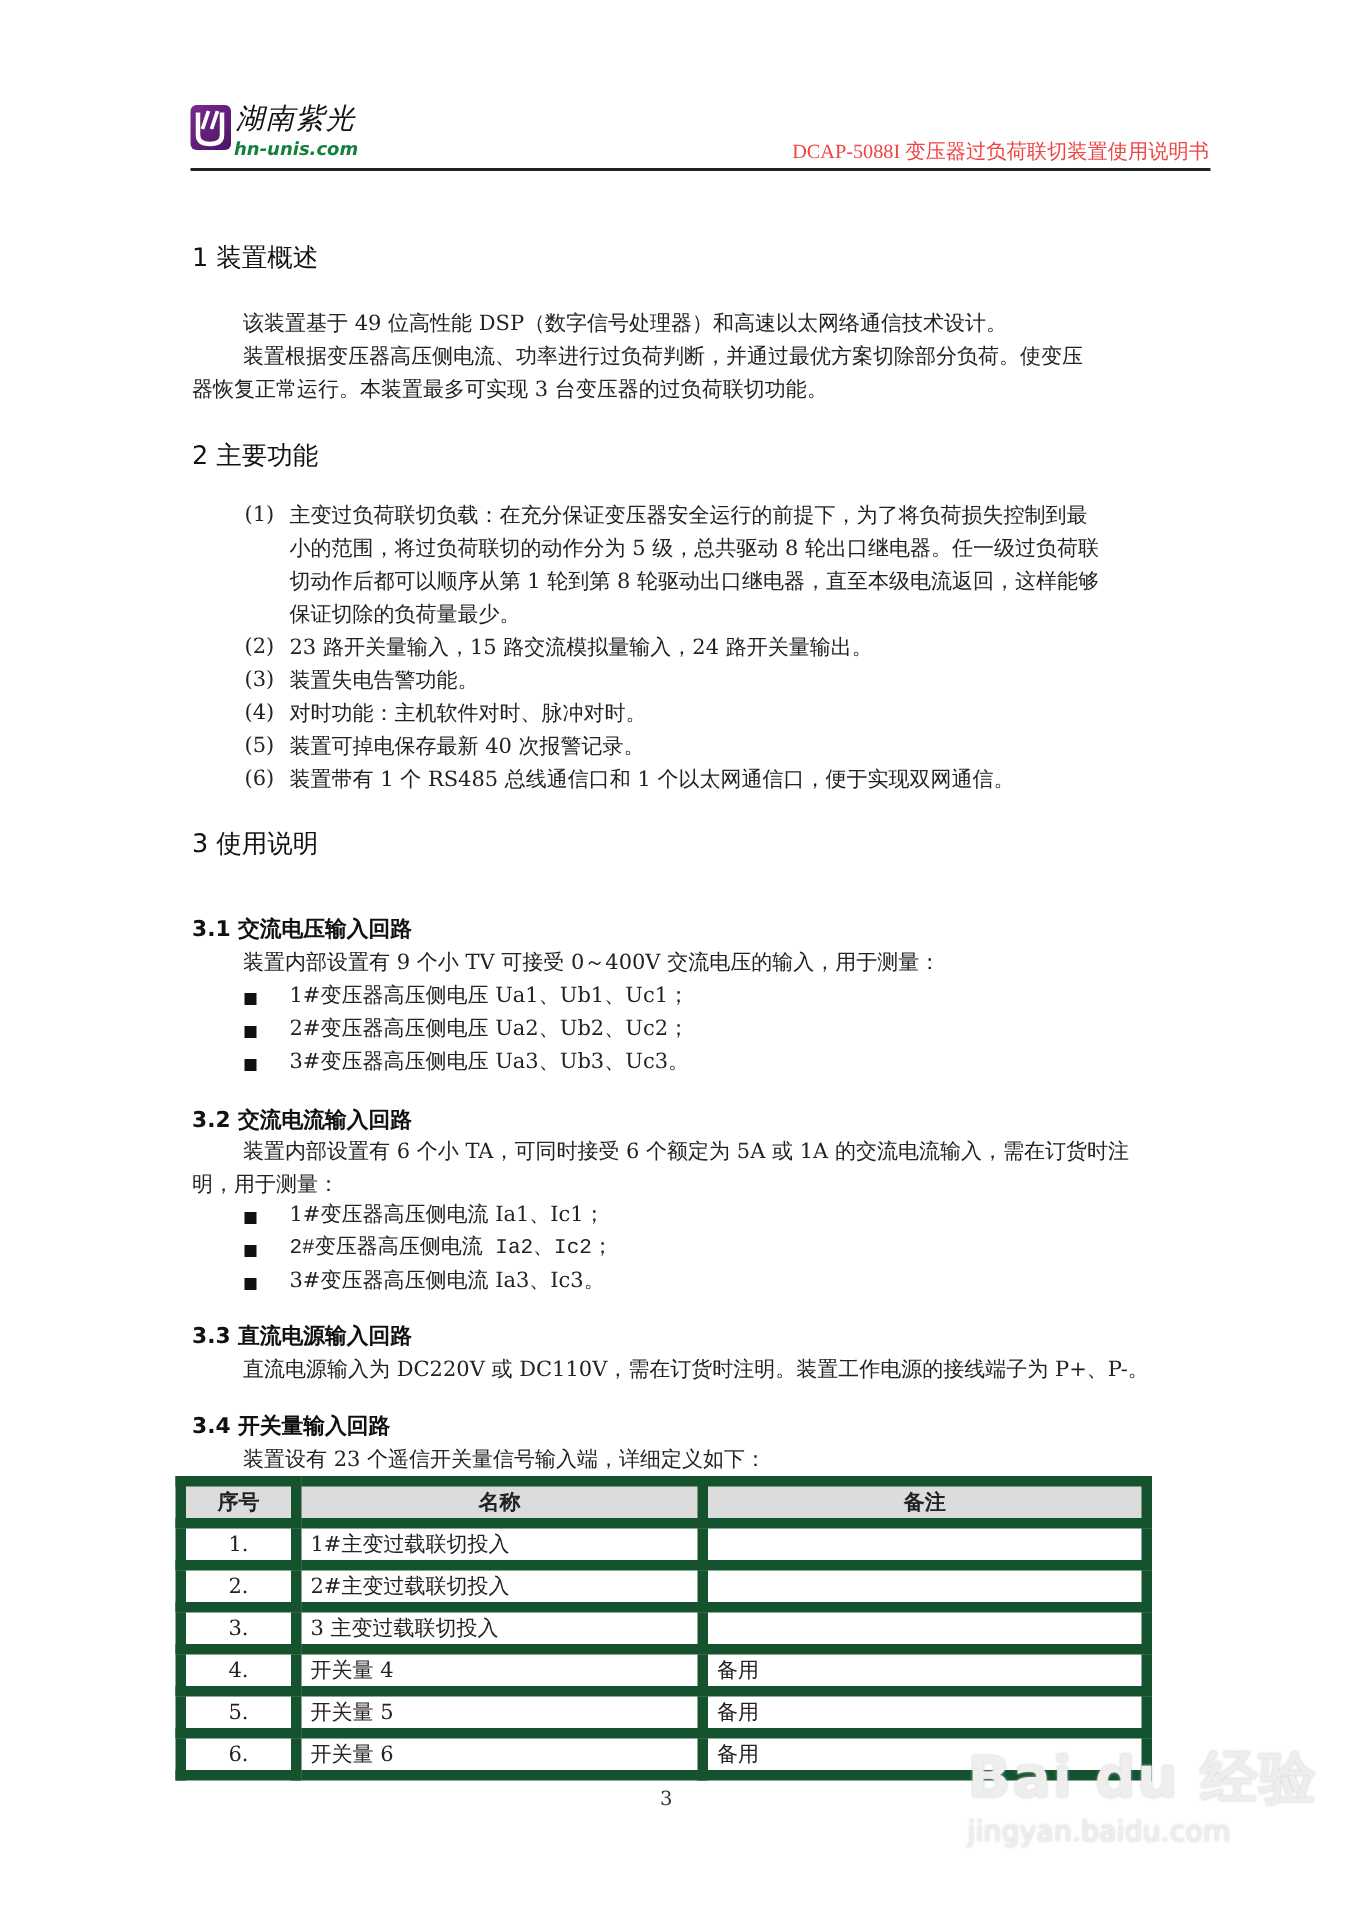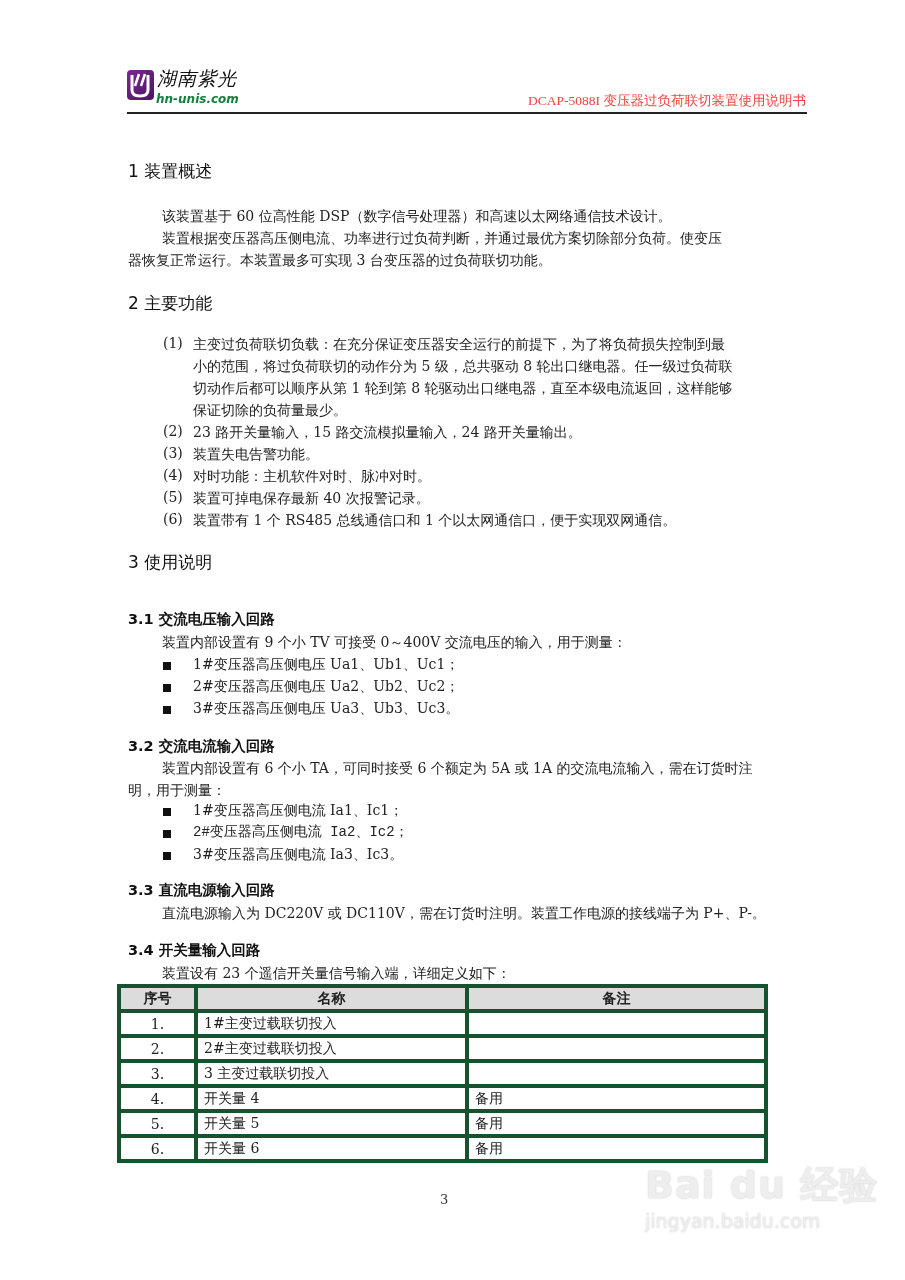--- a/index.html
+++ b/index.html
@@ -36,21 +36,21 @@
   .p  { font-size: 14px; line-height: 22px; color: #222; }
   .list-num { font-size: 14px; color: #222; }
   .bullet { width: 8px; height: 8px; background: #111; }
   
   table.sw {
     position: absolute; left: 117px; top: 984px; width: 651px;
     border-collapse: collapse; border: 3px double #333;
     font-size: 14px; color: #222;
   }
   table.sw th, table.sw td {
-    border: 4px solid #14532d; height: 21px; padding: 0 6px;
+    border: 7px solid #14532d; height: 21px; padding: 0 6px;
   }
   table.sw th {
     background: #dcdcdc; font-family: "DejaVu Sans", sans-serif; font-weight: bold;
     font-size: 14px; text-align: center;
   }
   table.sw td.c-no { text-align: center; }
   .page-no { left: 440px; top: 1192px; font-size: 13px; color: #333; }
   
   .wm-logo {
     left: 645px; top: 1160px; font-size: 38px; font-weight: bold;
@@ -71,21 +71,21 @@
     <path d="M5 5 L5 20 Q5 26 13 26 Q21 26 21 20 L21 5" fill="none" stroke="#fff" stroke-width="3"></path>
     <path d="M12 4 L8 16 M18 4 L14 16" stroke="#fff" stroke-width="2.5"></path>
   </svg>
 </div>
 <div class="abs logo-cn">湖南紫光</div>
 <div class="abs logo-en">hn-unis.com</div>
 <div class="abs doc-title">DCAP-5088I 变压器过负荷联切装置使用说明书</div>
 <div class="abs header-rule"></div>
 
 <div class="abs h1" style="left:128px; top:160px;">1  装置概述</div>
-<div class="abs p" style="left:162px; top:205px;">该装置基于 60 位高性能 DSP（数字信号处理器）和高速以太网络通信技术设计。</div>
+<div class="abs p" style="left:162px; top:205px;">该装置基于 49 位高性能 DSP（数字信号处理器）和高速以太网络通信技术设计。</div>
 <div class="abs p" style="left:162px; top:227px;">装置根据变压器高压侧电流、功率进行过负荷判断，并通过最优方案切除部分负荷。使变压</div>
 <div class="abs p" style="left:128px; top:249px;">器恢复正常运行。本装置最多可实现 3 台变压器的过负荷联切功能。</div>
 
 <div class="abs h1" style="left:128px; top:292px;">2  主要功能</div>
 
 <div class="abs list-num" style="left:163px; top:335px;">(1)</div>
 <div class="abs p" style="left:193px; top:333px;">主变过负荷联切负载：在充分保证变压器安全运行的前提下，为了将负荷损失控制到最</div>
 <div class="abs p" style="left:193px; top:355px;">小的范围，将过负荷联切的动作分为 5 级，总共驱动 8 轮出口继电器。任一级过负荷联</div>
 <div class="abs p" style="left:193px; top:377px;text-align:center;">切动作后都可以顺序从第 1 轮到第 8 轮驱动出口继电器，直至本级电流返回，这样能够</div>
 <div class="abs p" style="left:193px; top:399px;">保证切除的负荷量最少。</div>

